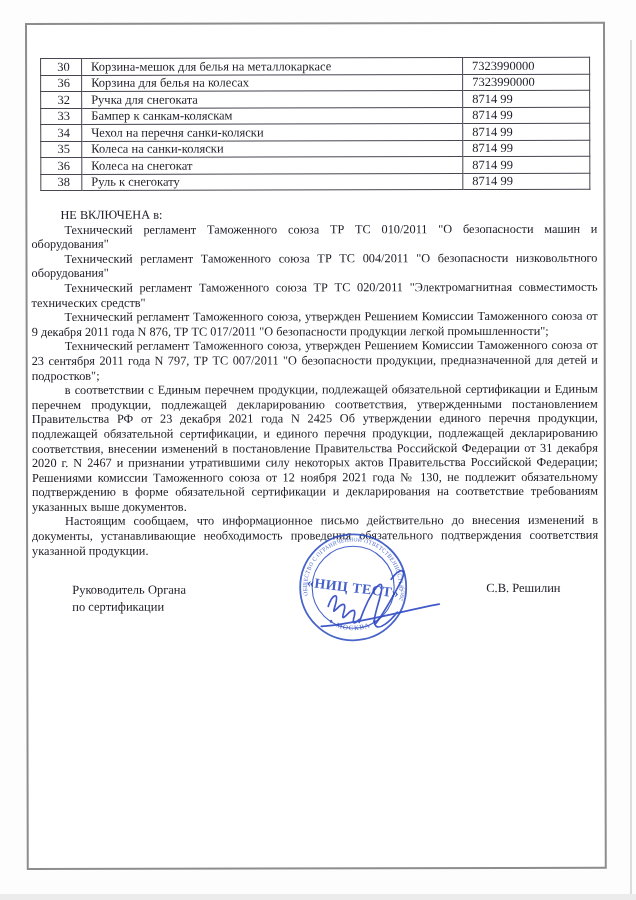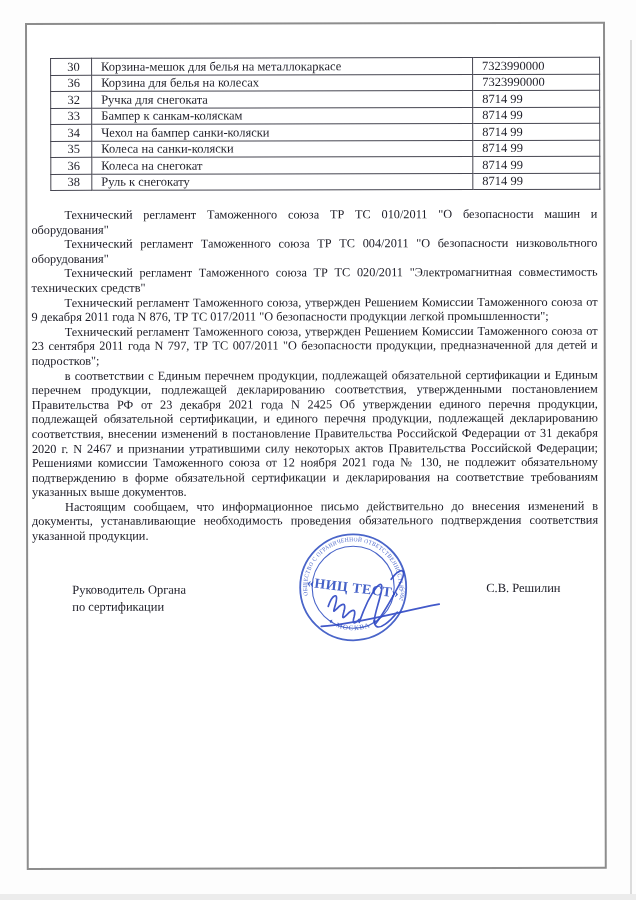--- a/index.html
+++ b/index.html
@@ -8,21 +8,21 @@
     font-family:"Liberation Serif", serif;color:#21212b;
   }
   .scan-edge-right{position:absolute;left:630px;top:40px;width:2px;height:856px;background:#dcdcdc;}
   .scan-edge-bottom{position:absolute;left:0;top:894px;width:636px;height:6px;background:#ececec;}
   .page{
     position:absolute;left:25px;top:23px;width:580px;height:847px;
     background:#ffffff;border:2px solid #8d8d8d;box-sizing:border-box;
     transform:rotate(-0.12deg);transform-origin:top left;
   }
   table.items{
-    position:absolute;left:23px;top:33px;width:507px;
+    position:absolute;left:13px;top:33px;width:507px;
     border-collapse:collapse;table-layout:fixed;
   }
   table.items td{
     border:1px solid #474752;font-size:12.5px;line-height:14px;
     height:15.5px;padding:0 4px 0 9px;white-space:nowrap;overflow:hidden;color:#1e1e28;
   }
   td.c-num{width:27px;text-align:center;padding:0 2px;}
   td.c-name{width:367px;}
   td.c-code{width:113px;padding-left:8px;}
   .bodytext{
@@ -62,21 +62,21 @@
           <td class="c-name">Ручка для снегоката</td>
           <td class="c-code">8714 99</td>
         </tr>
         <tr>
           <td class="c-num">33</td>
           <td class="c-name">Бампер к санкам-коляскам</td>
           <td class="c-code">8714 99</td>
         </tr>
         <tr>
           <td class="c-num">34</td>
-          <td class="c-name">Чехол на бампер санки-коляски</td>
+          <td class="c-name">Чехол на перечня санки-коляски</td>
           <td class="c-code">8714 99</td>
         </tr>
         <tr>
           <td class="c-num">35</td>
           <td class="c-name">Колеса на санки-коляски</td>
           <td class="c-code">8714 99</td>
         </tr>
         <tr>
           <td class="c-num">36</td>
           <td class="c-name">Колеса на снегокат</td>
@@ -84,20 +84,21 @@
         </tr>
         <tr>
           <td class="c-num">38</td>
           <td class="c-name">Руль к снегокату</td>
           <td class="c-code">8714 99</td>
         </tr>
       </tbody>
     </table>
 
     <div class="bodytext">
+      <p class="head">НЕ ВКЛЮЧЕНА в:</p>
       <p>Технический регламент Таможенного союза ТР ТС 010/2011 "О безопасности машин и оборудования"</p>
       <p>Технический регламент Таможенного союза ТР ТС 004/2011 "О безопасности низковольтного оборудования"</p>
       <p>Технический регламент Таможенного союза ТР ТС 020/2011 "Электромагнитная совместимость технических средств"</p>
       <p>Технический регламент Таможенного союза, утвержден Решением Комиссии Таможенного союза от 9 декабря 2011 года N 876, ТР ТС 017/2011 "О безопасности продукции легкой промышленности";</p>
       <p>Технический регламент Таможенного союза, утвержден Решением Комиссии Таможенного союза от 23 сентября 2011 года N 797, ТР ТС 007/2011 "О безопасности продукции, предназначенной для детей и подростков";</p>
       <p>в соответствии с Единым перечнем продукции, подлежащей обязательной сертификации и Единым перечнем продукции, подлежащей декларированию соответствия, утвержденными постановлением Правительства РФ от 23 декабря 2021 года N 2425 Об утверждении единого перечня продукции, подлежащей обязательной сертификации, и единого перечня продукции, подлежащей декларированию соответствия, внесении изменений в постановление Правительства Российской Федерации от 31 декабря 2020 г. N 2467 и признании утратившими силу некоторых актов Правительства Российской Федерации; Решениями комиссии Таможенного союза от 12 ноября 2021 года № 130, не подлежит обязательному подтверждению в форме обязательной сертификации и декларирования на соответствие требованиям указанных выше документов.</p>
       <p>Настоящим сообщаем, что информационное письмо действительно до внесения изменений в документы, устанавливающие необходимость проведения обязательного подтверждения соответствия указанной продукции.</p>
     </div>
 
     <div class="sig-role">Руководитель Органа

